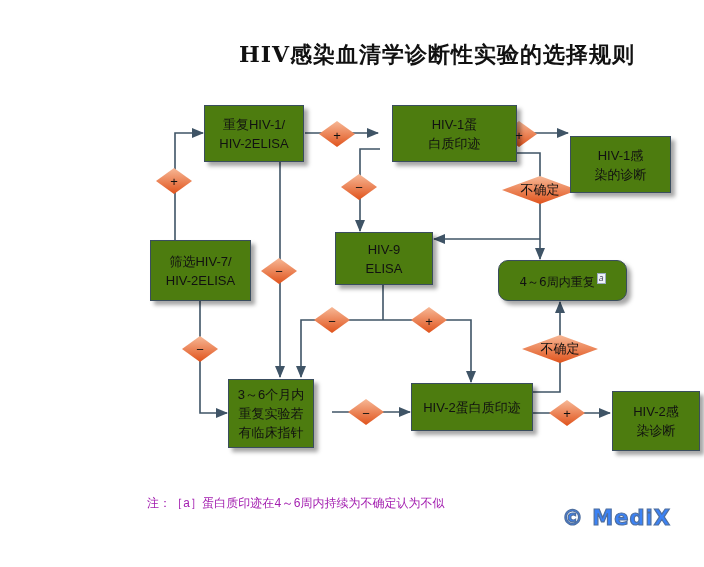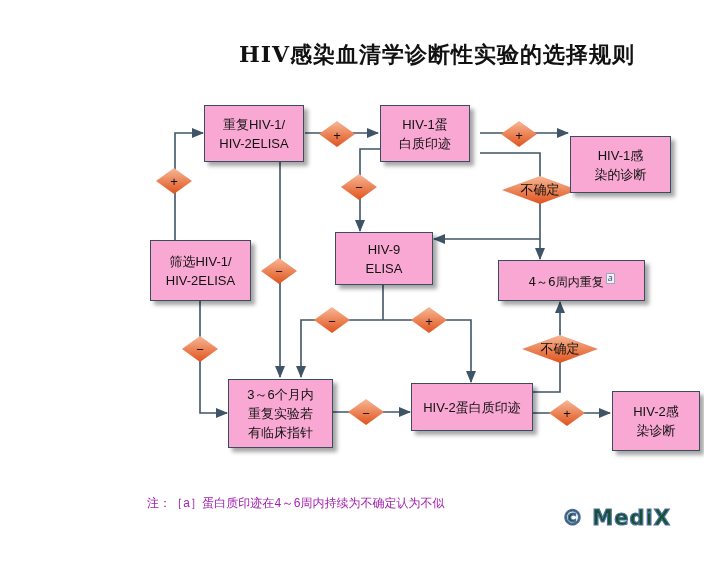--- a/index.html
+++ b/index.html
@@ -3,35 +3,35 @@
 <meta charset="utf-8">
 <style>
   html, body { margin:0; padding:0; background:#ffffff; }
   body { width:704px; height:567px; position:relative; overflow:hidden;
          font-family:"Liberation Sans","DejaVu Sans",sans-serif; }
   #title { position:absolute; left:0; width:704px; top:40px; text-align:center;
            padding-left:170px; box-sizing:border-box;
            font-family:"DejaVu Serif","Liberation Serif",serif; font-weight:bold;
            font-size:22px; color:#111; letter-spacing:1px; }
   svg#diagram { position:absolute; left:0; top:0; }
-  .box { position:absolute; background:#f9a8d4; border:1.5px solid #3a4d5e;
+  .box { position:absolute; background:#4d7c0f; border:1.5px solid #3a4d5e;
          box-shadow:4px 4px 4px rgba(0,0,0,0.35);
          display:flex; align-items:center; justify-content:center; text-align:center;
          font-size:13px; line-height:19px; color:#111; box-sizing:border-box; }
   .box span { white-space:pre-line; }
   .dlabel { position:absolute; text-align:center; font-size:13px; color:#111;
             transform:translate(-50%,-50%); white-space:nowrap; }
   .sup { font-size:8px; border:1px solid #9aa9c0; background:#eef1f8; color:#445;
          padding:0 1px; vertical-align:super; margin-left:2px; font-style:italic; }
   #note { position:absolute; left:131px; top:496px; width:370px;
           font-size:12px; line-height:17px; color:#a21caf;
           font-family:Liberation Mono, monospace; }
   #note .l1 { padding-left:16px; }
   #watermark { position:absolute; left:562px; top:506px; font-size:21px; font-weight:bold;
-               color:#14532d; -webkit-text-stroke:1.2px #4f6f9f;
+               color:#3b82f6; -webkit-text-stroke:1.2px #4f6f9f;
                font-family:"DejaVu Sans","Liberation Sans",sans-serif; letter-spacing:1px; }
 </style>
 </head>
 <body>
 
 <div id="title">HIV感染血清学诊断性实验的选择规则</div>
 
 <svg id="diagram" width="704" height="567">
   <defs>
     <linearGradient id="dg" x1="0" y1="0" x2="0" y2="1">
@@ -83,40 +83,40 @@
       <polygon points="348,412 366,399 384,412 366,425" fill="url(#dg)"></polygon>
       <polygon points="549,413 567,400 585,413 567,426" fill="url(#dg)"></polygon>
       <polygon points="522,349 560,335 598,349 560,363" fill="url(#dg)"></polygon>
     </g>
 </svg>
 
 <div class="box" style="left:204px;top:105px;width:100px;height:57px;">
   <span>重复HIV-1/
 HIV-2ELISA</span>
 </div>
-<div class="box" style="left:380px;top:105px;width:90px;height:57px;">
+<div class="box" style="left:392px;top:105px;width:125px;height:57px;">
   <span>HIV-1蛋
 白质印迹</span>
 </div>
 <div class="box" style="left:570px;top:105px;width:101px;height:57px;margin-top:31px;">
   <span>HIV-1感
 染的诊断</span>
 </div>
 <div class="box" style="left:150px;top:240px;width:101px;height:61px;">
-  <span>筛选HIV-1/
+  <span>筛选HIV-7/
 HIV-2ELISA</span>
 </div>
 <div class="box" style="left:335px;top:232px;width:98px;height:53px;">
   <span>HIV-9
 ELISA</span>
 </div>
-<div class="box" style="left:498px;top:260px;width:147px;height:41px;font-family:'DejaVu Sans',sans-serif;font-size:12px;">
+<div class="box" style="left:498px;top:260px;width:129px;height:41px;font-family:'DejaVu Sans',sans-serif;font-size:12px;border-radius:10px;">
   <span><span>4～6周内重复</span><span class="sup">a</span></span>
 </div>
-<div class="box" style="left:228px;top:379px;width:105px;height:69px;">
+<div class="box" style="left:228px;top:379px;width:86px;height:69px;">
   <span>3～6个月内
 重复实验若
 有临床指针</span>
 </div>
 <div class="box" style="left:411px;top:383px;width:122px;height:48px;">
   <span>HIV-2蛋白质印迹</span>
 </div>
 <div class="box" style="left:612px;top:383px;width:88px;height:60px;margin-top:8px;">
   <span>HIV-2感
 染诊断</span>

